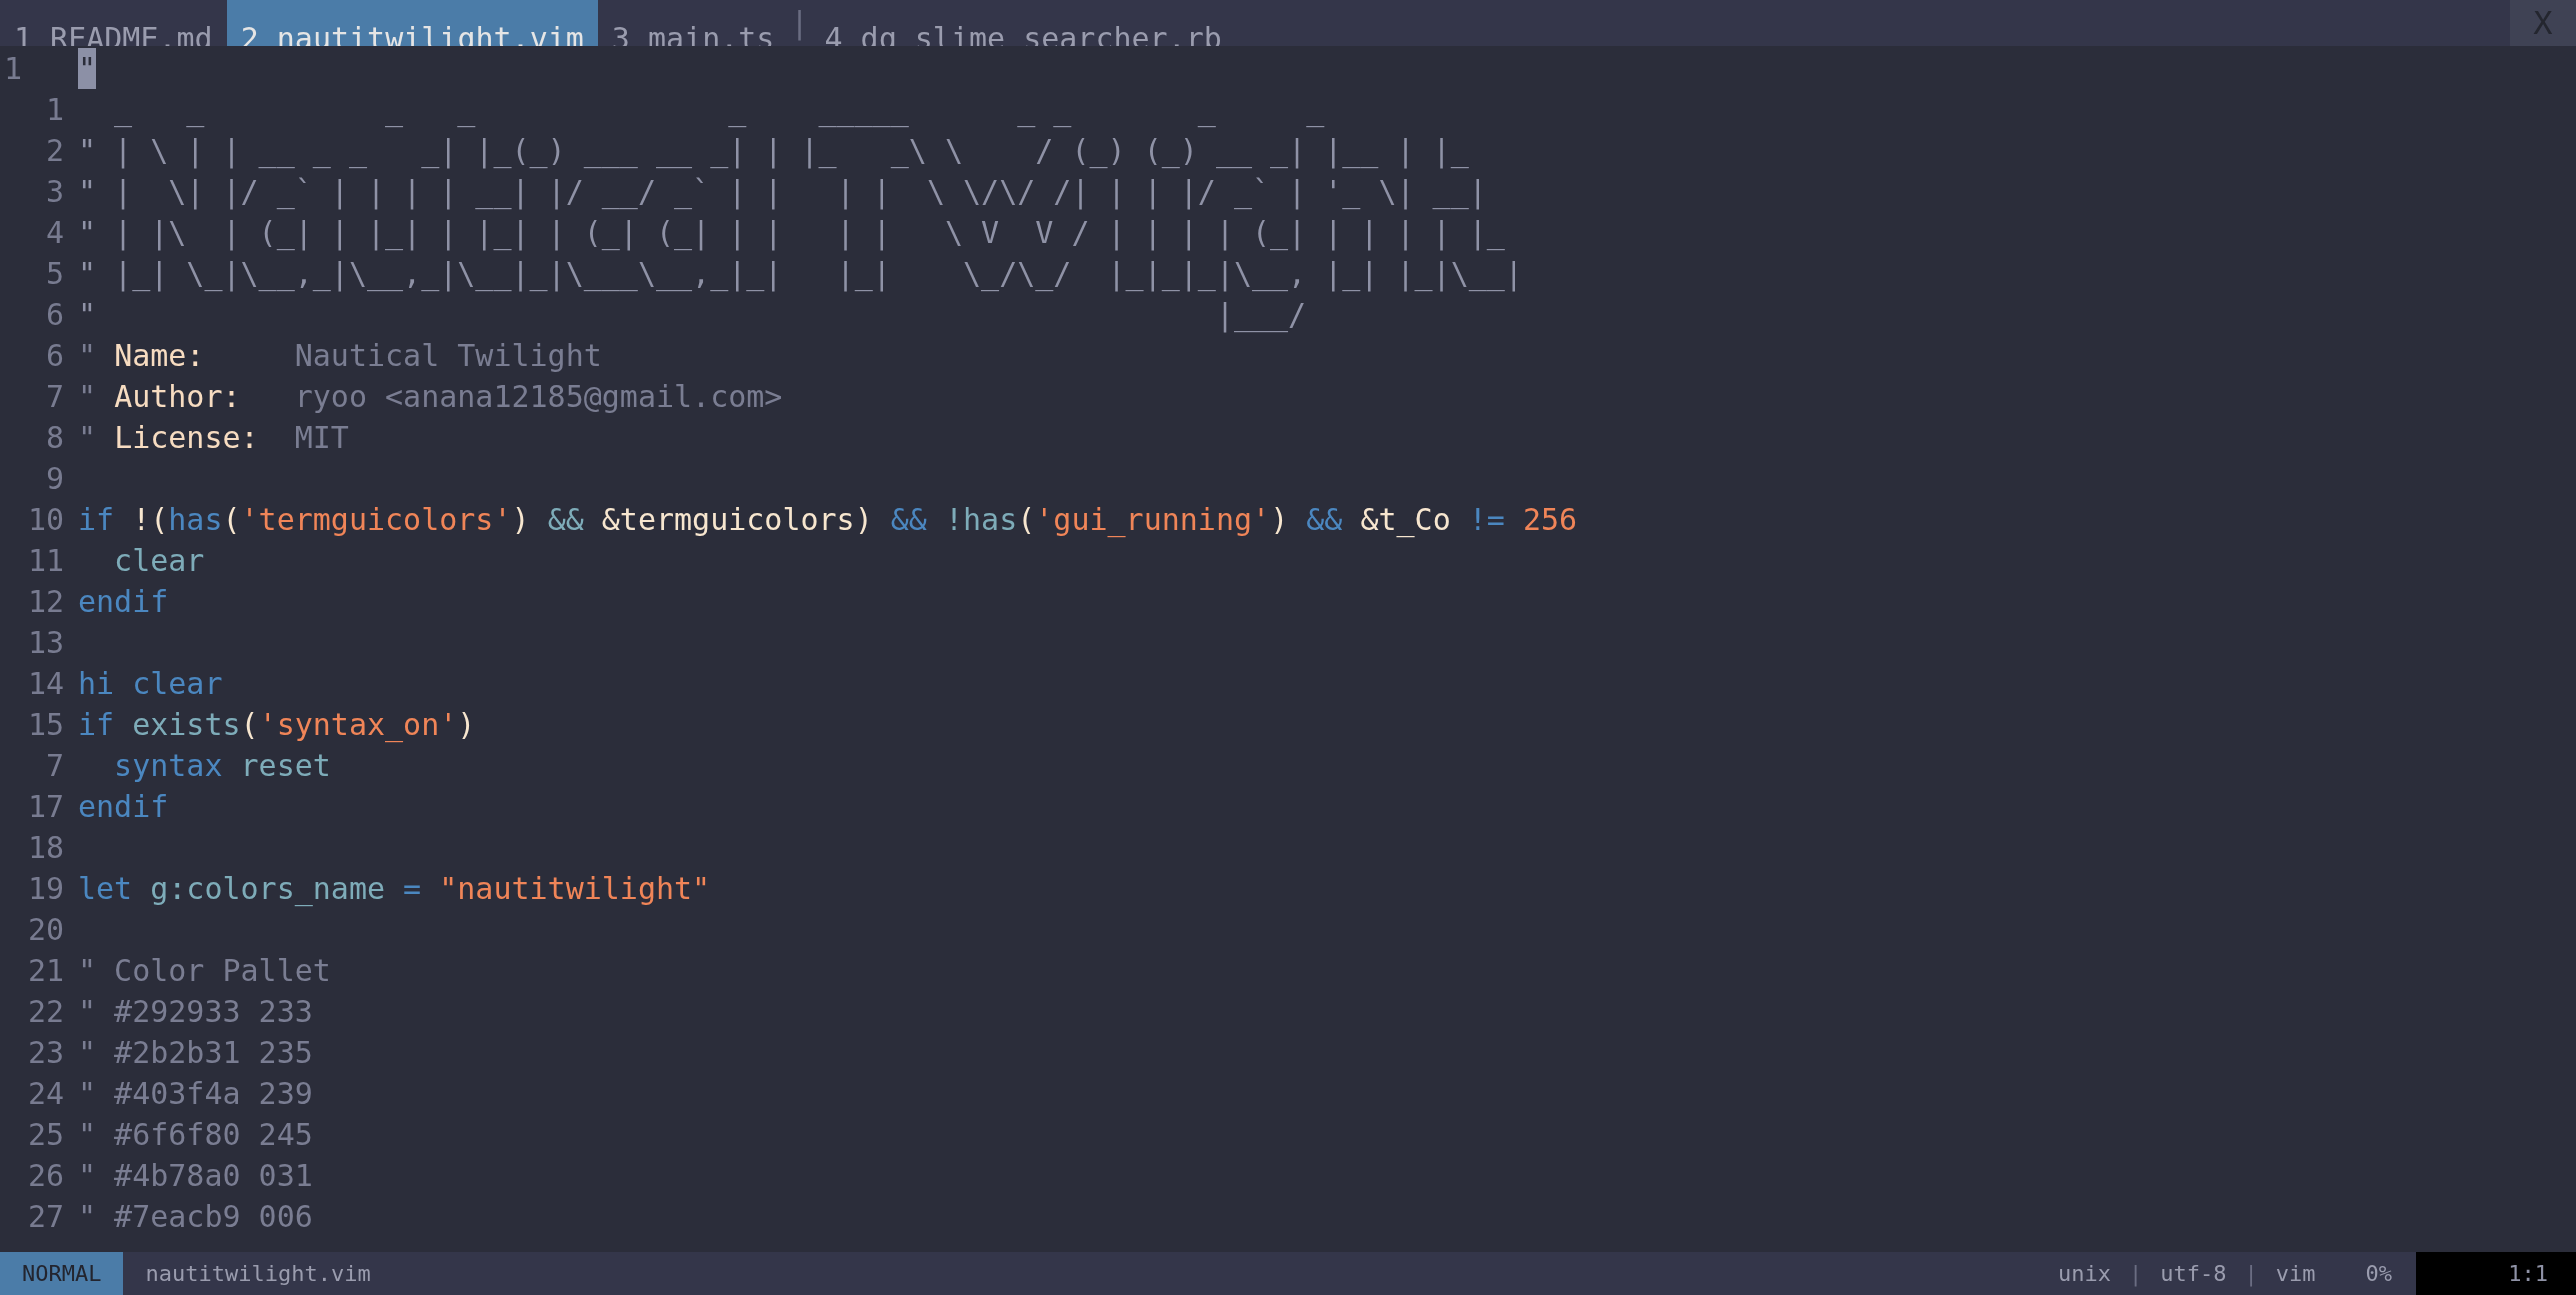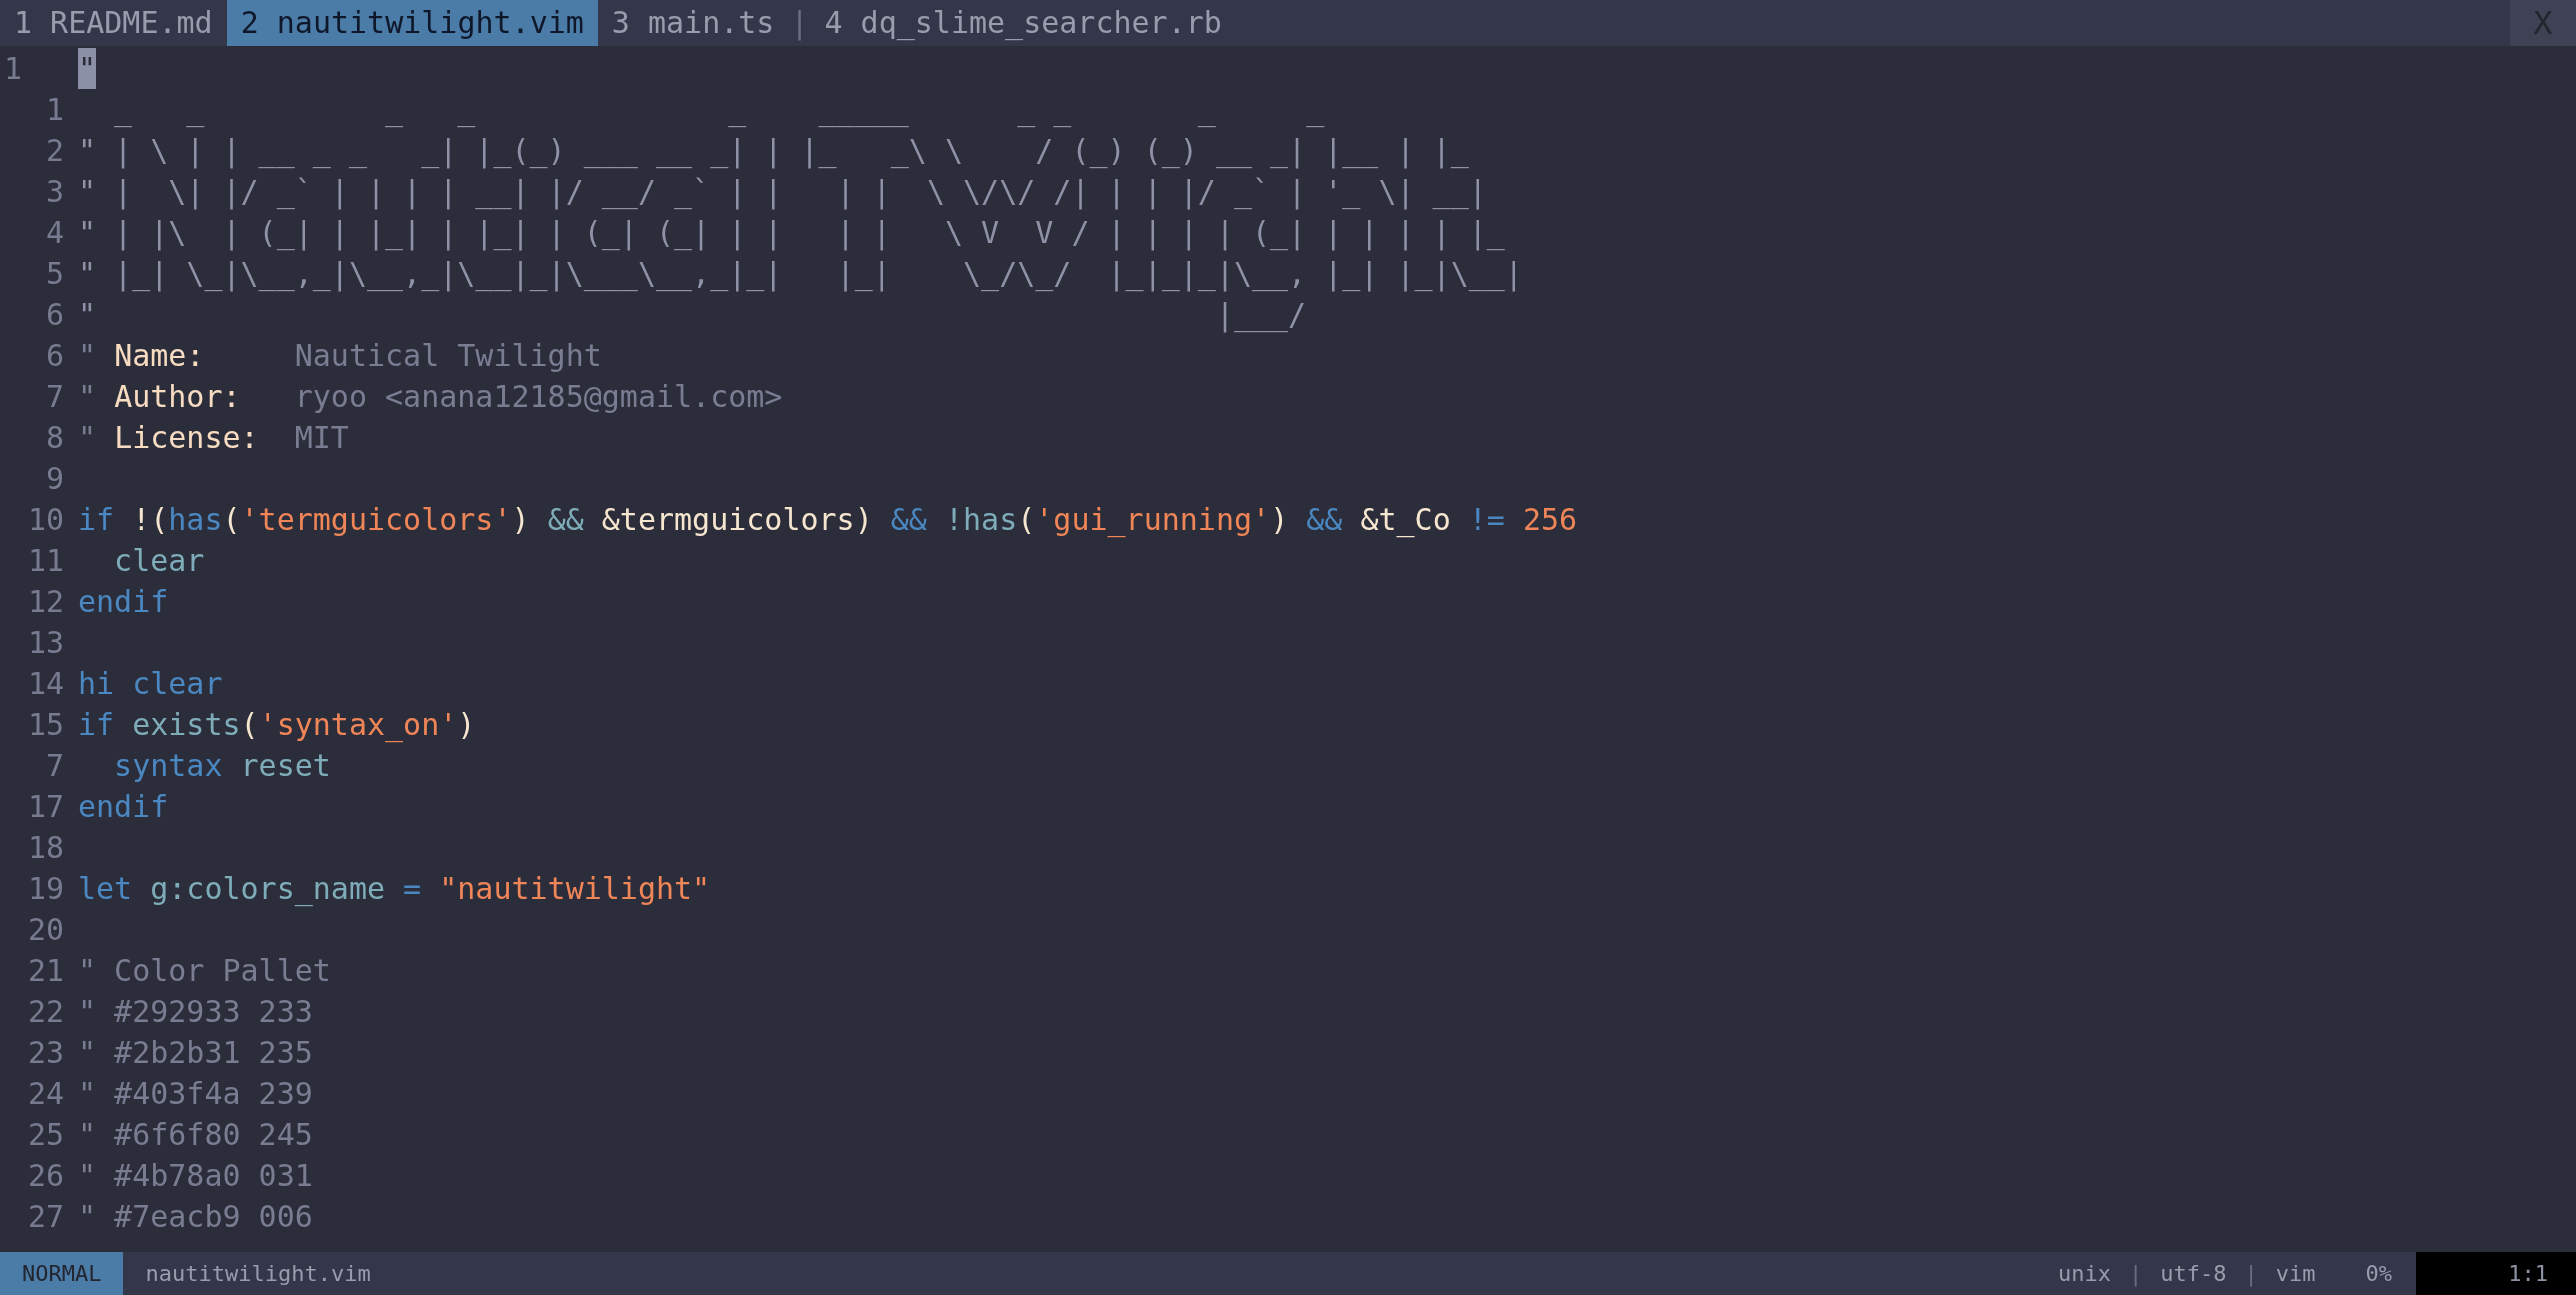--- a/index.html
+++ b/index.html
@@ -28,27 +28,27 @@
     flex: 0 0 46px;
     background: #34364a;
     display: flex;
     align-items: stretch;
     font-size: 30px;
     line-height: 46px;
     white-space: pre;
     overflow: hidden;
   }
   .tab {
-    padding: 0 14px;
+    padding: 16px 14px;
     color: #9a9cae;
     letter-spacing: 0px;
   }
   .tab.active {
     background: #4b7ca8;
-    color: #0f172a;
+    color: #e5e5e5;
   }
   .tab-sep {
     color: #6a6d82;
     padding: 0 2px;
   }
   #tabline-fill { flex: 1 1 auto; }
   #tab-close {
     width: 66px;
     text-align: center;
     color: #24262f;

